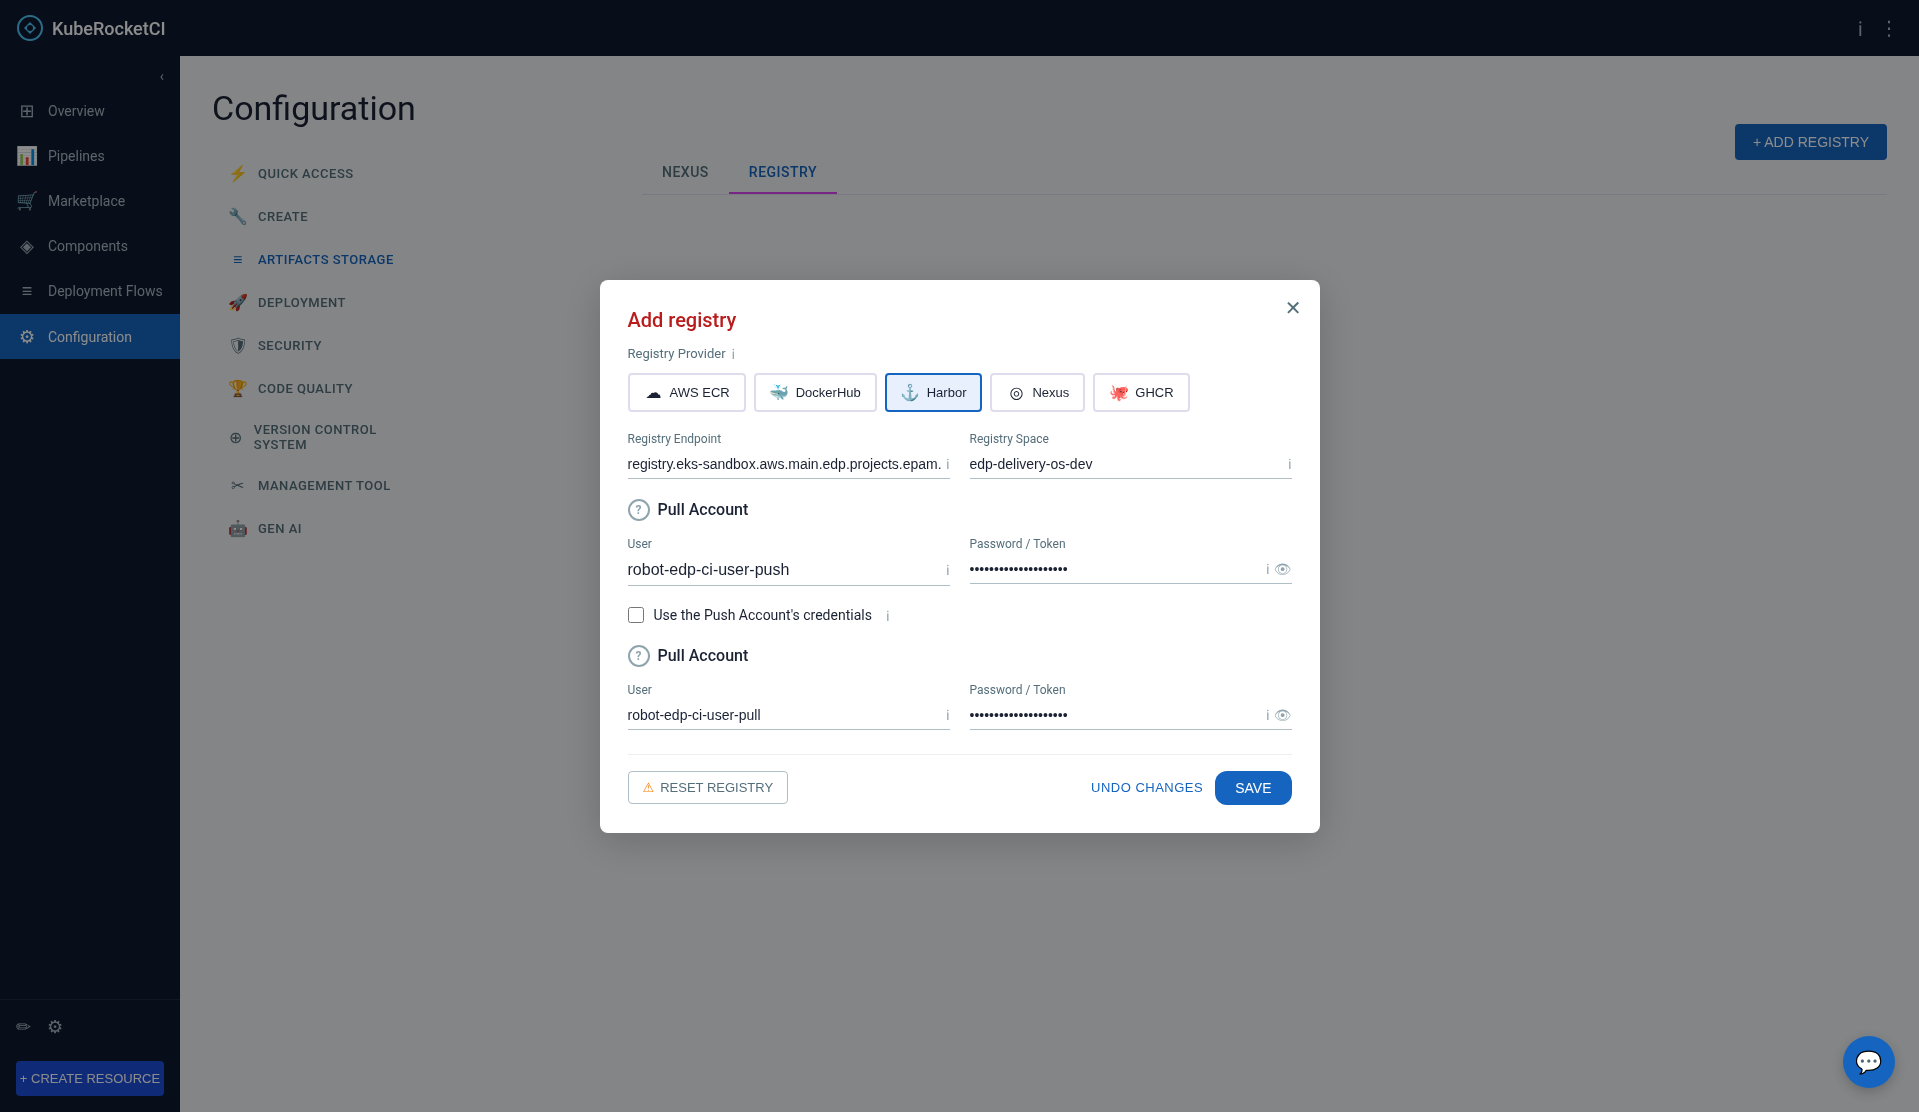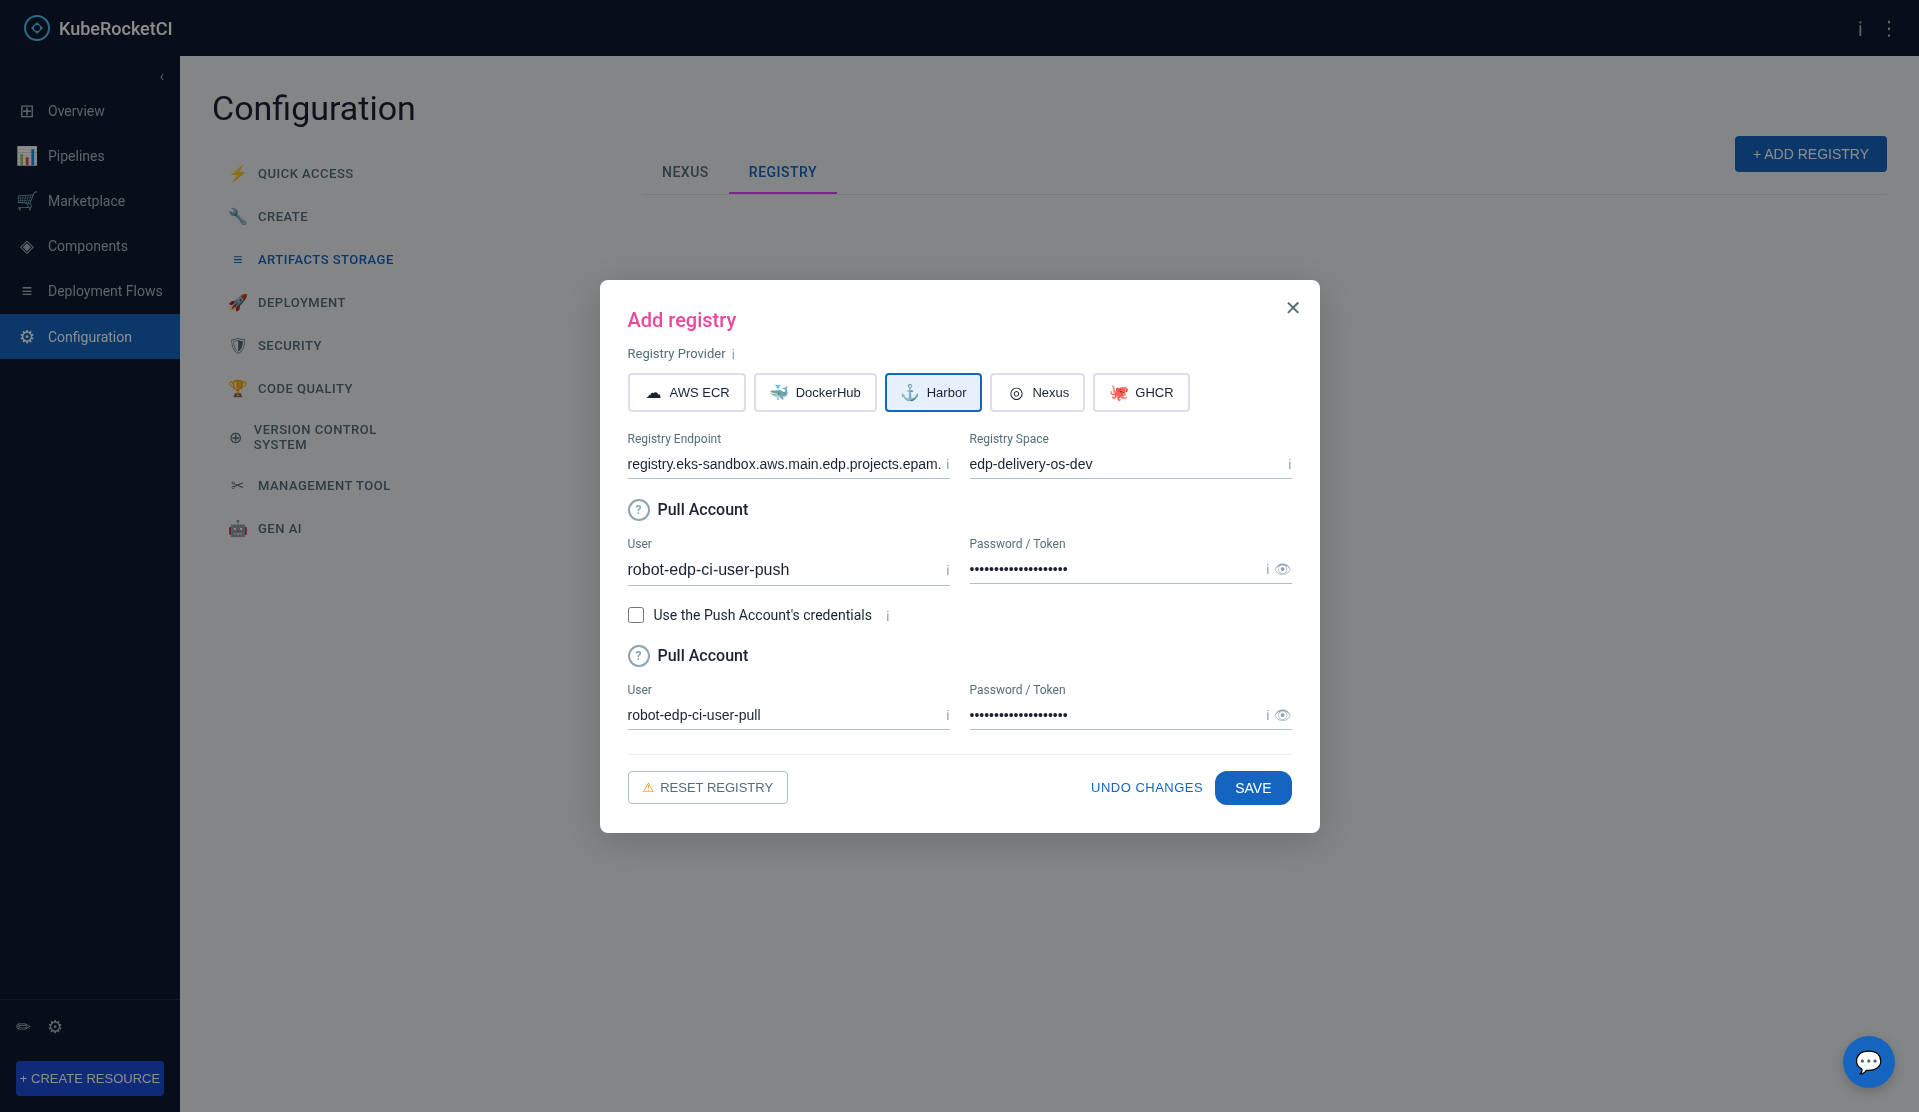--- a/index.html
+++ b/index.html
@@ -2,21 +2,21 @@
 <html><head>
   <meta charset="utf-8">
   <style>
     * { box-sizing: border-box; margin: 0; padding: 0; }
     body { font-family: 'Roboto', Arial, sans-serif; background: #f0f2f5; display: flex; height: 1112px; width: 1919px; overflow: hidden; }
 
     
     .topbar {
       position: fixed; top: 0; left: 0; right: 0; height: 56px;
       background: #0d1b2e; display: flex; align-items: center;
-      padding: 0 16px; z-index: 200; gap: 8px; margin-left: 7px;
+      padding: 0 16px; z-index: 200; gap: 8px;
     }
     .topbar-logo { display: flex; align-items: center; gap: 8px; color: #fff; font-size: 18px; font-weight: 500; }
     .topbar-logo svg { width: 28px; height: 28px; }
     .topbar-spacer { flex: 1; }
     .topbar-icon { color: #aab4c0; cursor: pointer; font-size: 20px; padding: 4px; }
 
     
     .sidebar {
       width: 180px; min-width: 180px; background: #0d1b2e;
       display: flex; flex-direction: column;
@@ -78,21 +78,21 @@
       position: fixed; top: 0; left: 0; right: 0; bottom: 0;
       background: rgba(0,0,0,0.45); z-index: 300;
       display: flex; align-items: center; justify-content: center;
     }
 
     
     .modal {
       background: #fff; border-radius: 8px; width: 720px;
       padding: 28px; position: relative; box-shadow: 0 8px 40px rgba(0,0,0,0.18);
     }
-    .modal-title { font-size: 20px; font-weight: 500; color: #ec4899; margin-bottom: 12px; }
+    .modal-title { font-size: 20px; font-weight: 500; color: #b91c1c; margin-bottom: 12px; }
     .modal-close {
       position: absolute; top: 18px; right: 18px;
       background: none; border: none; cursor: pointer;
       font-size: 20px; color: #546e7a; line-height: 1;
     }
 
     
     .section-label { font-size: 13px; color: #546e7a; margin-bottom: 10px; display: flex; align-items: center; gap: 6px; }
     .provider-group { display: flex; gap: 8px; margin-bottom: 20px; flex-wrap: wrap; }
     .provider-btn {
@@ -250,21 +250,21 @@
     </div>
 
     <div class="registry-area" style="flex:1;">
       <div class="registry-tabs">
         <div class="registry-tab">NEXUS</div>
         <div class="registry-tab active">REGISTRY</div>
       </div>
     </div>
   </div>
 
-  <button class="add-registry-btn" style="position:absolute; right:32px; top:80px;">+ ADD REGISTRY</button>
+  <button class="add-registry-btn" style="position:absolute; right:32px; top:68px;">+ ADD REGISTRY</button>
 </div>
 
 <div class="overlay">
   <div class="modal">
     <h2 class="modal-title">Add registry</h2>
     <button class="modal-close">✕</button>
 
     <div class="section-label">
       <span>Registry Provider</span>
       <span style="color:#90a4ae; font-size:14px; cursor:pointer;">ℹ</span>

